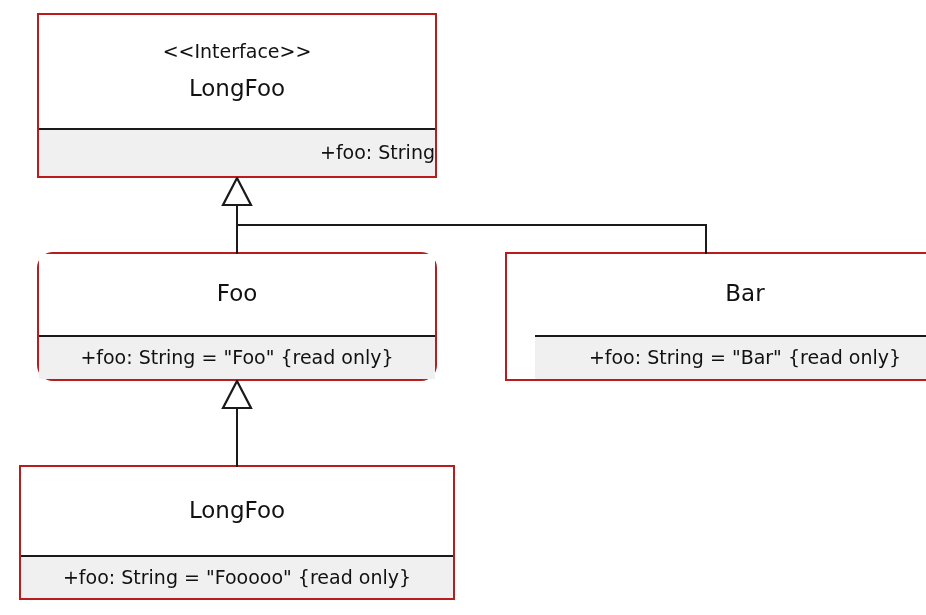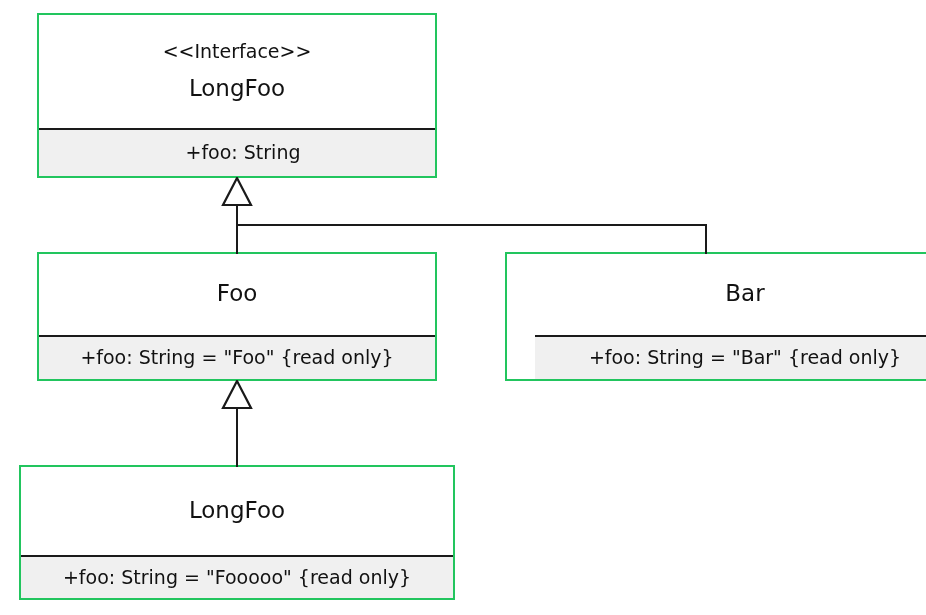--- a/index.html
+++ b/index.html
@@ -17,21 +17,21 @@
     width: 926px;
     height: 615px;
     background: #ffffff;
     overflow: hidden;
   }
 
   
   .uml-class {
     position: absolute;
     box-sizing: border-box;
-    border: 2px solid #22c55e;
+    border: 2px solid #b91c1c;
     background: #ffffff;
     display: flex;
     flex-direction: column;
   }
   .uml-header {
     box-sizing: border-box;
     flex: 1 1 auto;
     background: #ffffff;
     display: flex;
     flex-direction: column;
@@ -59,21 +59,21 @@
     display: flex;
     flex-direction: column;
     justify-content: center;
   }
   .attr-row {
     font-size: 19px;
     color: #111111;
     white-space: nowrap;
     line-height: 1.2;
   }
-  .attr-left   { text-align: center;  padding-left: 12px; }
+  .attr-left   { text-align: right;  padding-left: 12px; }
   .attr-center { text-align: center; }
 
   
   .conn {
     position: absolute;
     background: #1a1a1a;
   }
   .conn-v { width: 2px; }
   .conn-h { height: 2px; }
 
@@ -92,21 +92,21 @@
   <div class="uml-class" id="box-foobar" style="left:37px; top:13px; width:400px; height:165px;">
     <div class="uml-header" style="height:114px;">
       <span class="stereotype">&lt;&lt;Interface&gt;&gt;</span>
       <span class="class-name">LongFoo</span>
     </div>
     <div class="uml-attrs" style="height:49px;">
       <div class="attr-row attr-left">+foo: String</div>
     </div>
   </div>
 
-  <div class="uml-class" id="box-foo" style="left:37px; top:252px; width:400px; height:129px;">
+  <div class="uml-class" id="box-foo" style="left:37px; top:252px; width:400px; height:129px;border-radius:16px;">
     <div class="uml-header" style="height:82px;">
       <span class="class-name">Foo</span>
     </div>
     <div class="uml-attrs" style="height:45px;">
       <div class="attr-row attr-center">+foo: String = "Foo" {read only}</div>
     </div>
   </div>
 
   <div class="uml-class" id="box-bar" style="left:505px; top:252px; width:452px; height:129px;padding-left:28px;">
     <div class="uml-header" style="height:82px;">

